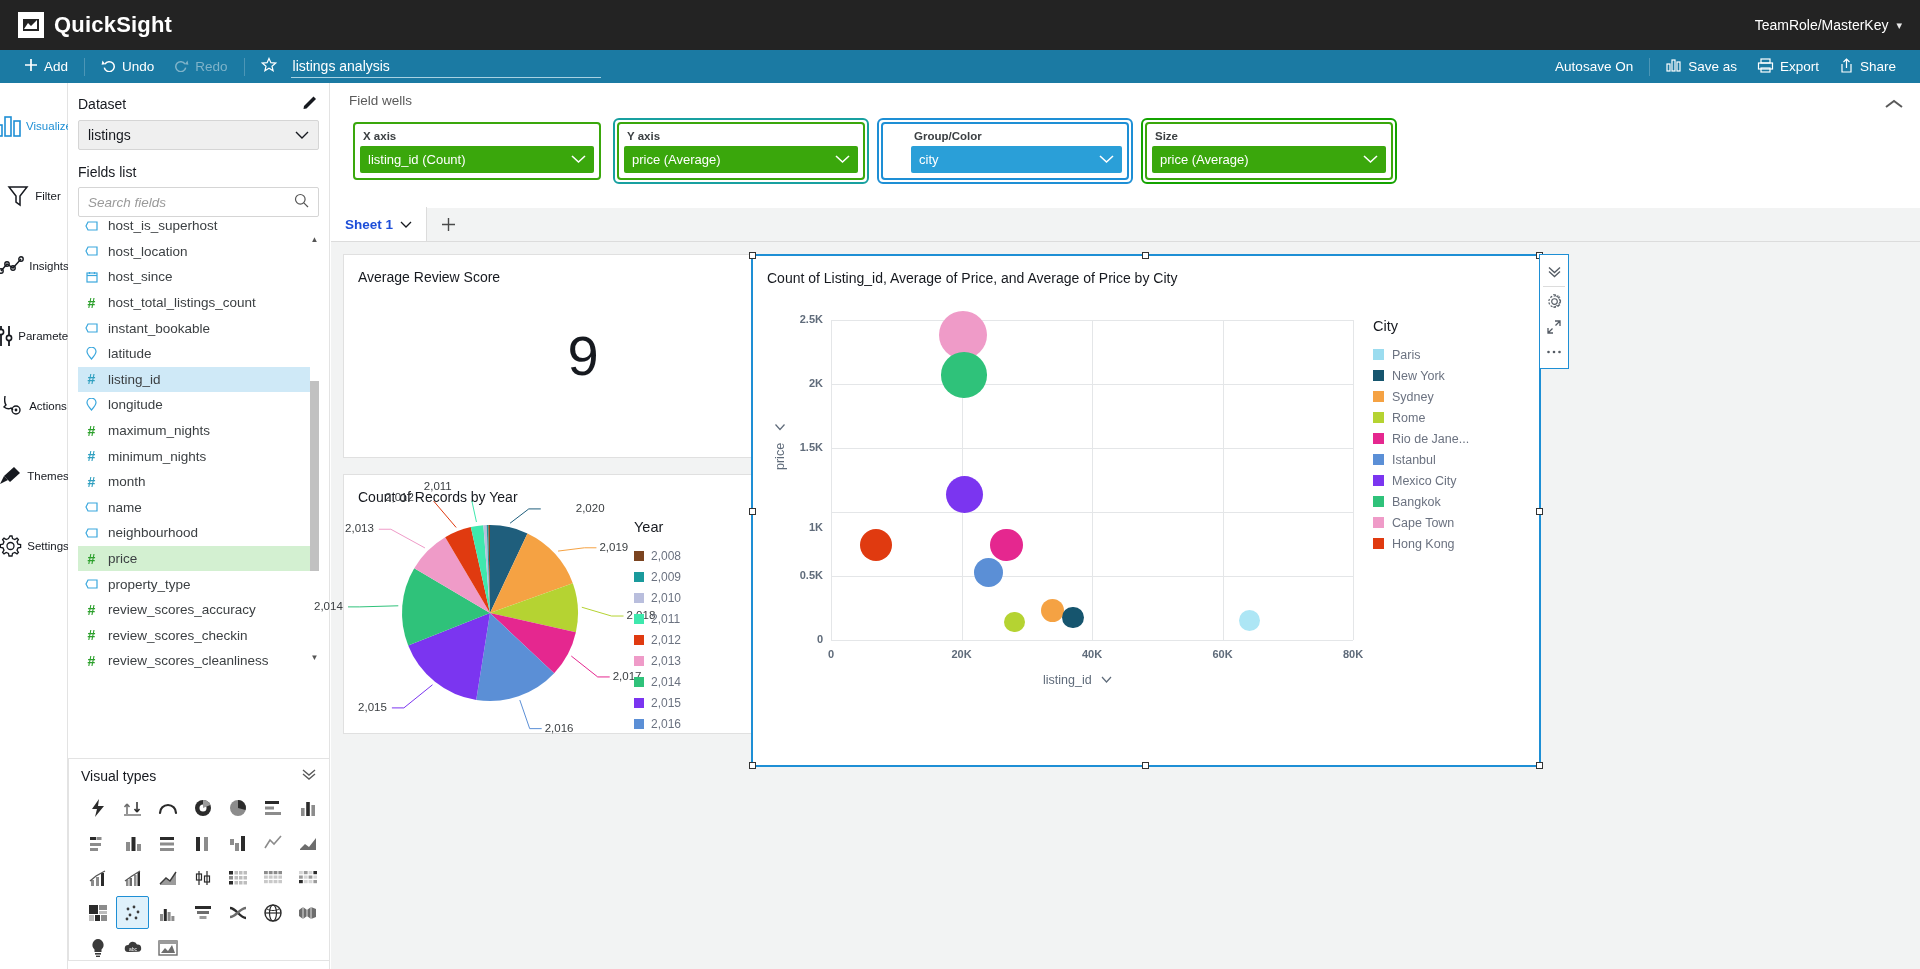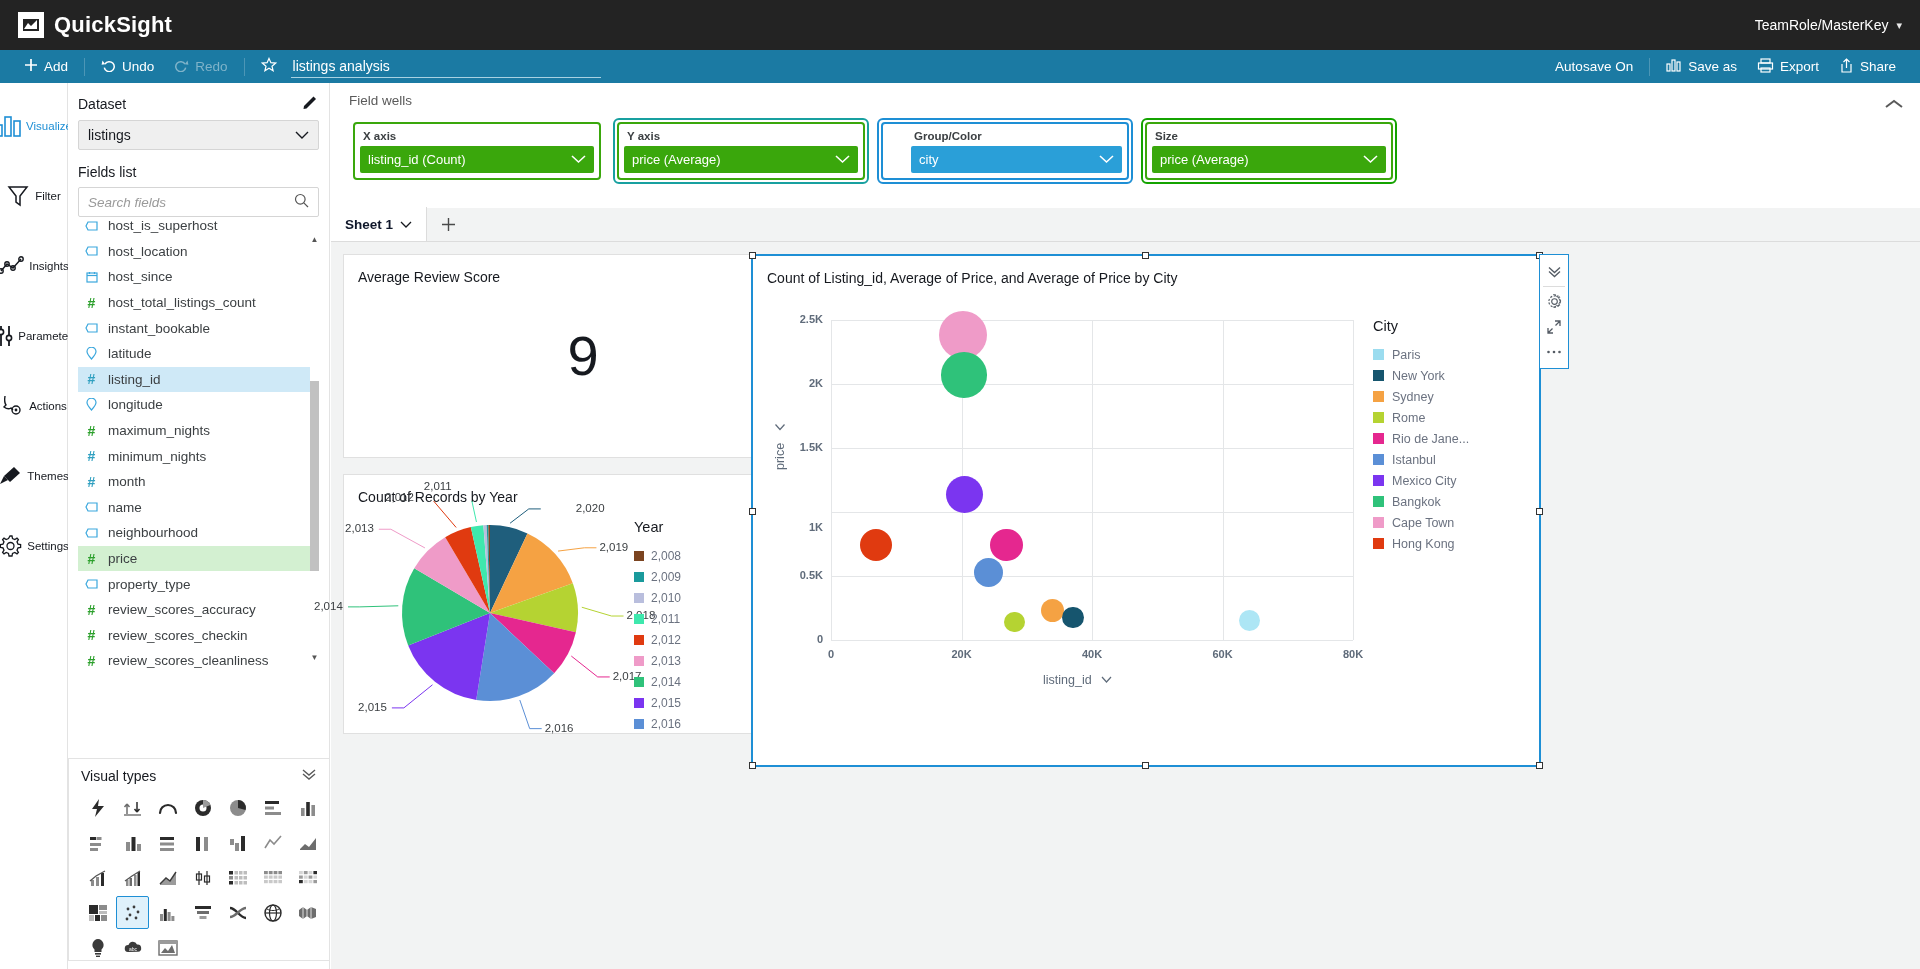--- a/index.html
+++ b/index.html
@@ -139,21 +139,21 @@
   .pill .val { flex:1; }
   .collapse-btn { position:absolute; right:16px; top:14px; cursor:default; }
 
   
   .sheetbar {
     position:absolute; left:331px; top:208px; right:0; height:34px;
     background:#f2f3f3; border-bottom:1px solid #dcdcdc; display:flex; align-items:flex-end;
   }
   .sheet-tab {
     height:34px; background:#fff; border-right:1px solid #dcdcdc; display:flex;
-    align-items:center; gap:7px; padding: 0 14px; font-size:13.5px; font-weight:bold; color:#0f172a;
+    align-items:center; gap:7px; padding: 0 14px; font-size:13.5px; font-weight:bold; color:#1d4ed8;
   }
   .add-sheet { padding: 0 14px; font-size:19px; color:#4a4a4a; display:flex; align-items:center; height:34px; }
 
   
   .canvas {
     position:absolute; left:331px; top:242px; right:0; bottom:0;
     background:#f2f3f3; padding: 12px;
   }
   .visual { position:absolute; background:#fff; border:1px solid #e0e0e0; }
   .visual-title { font-size:14px; color:#16191f; padding: 14px 0 0 14px; }

